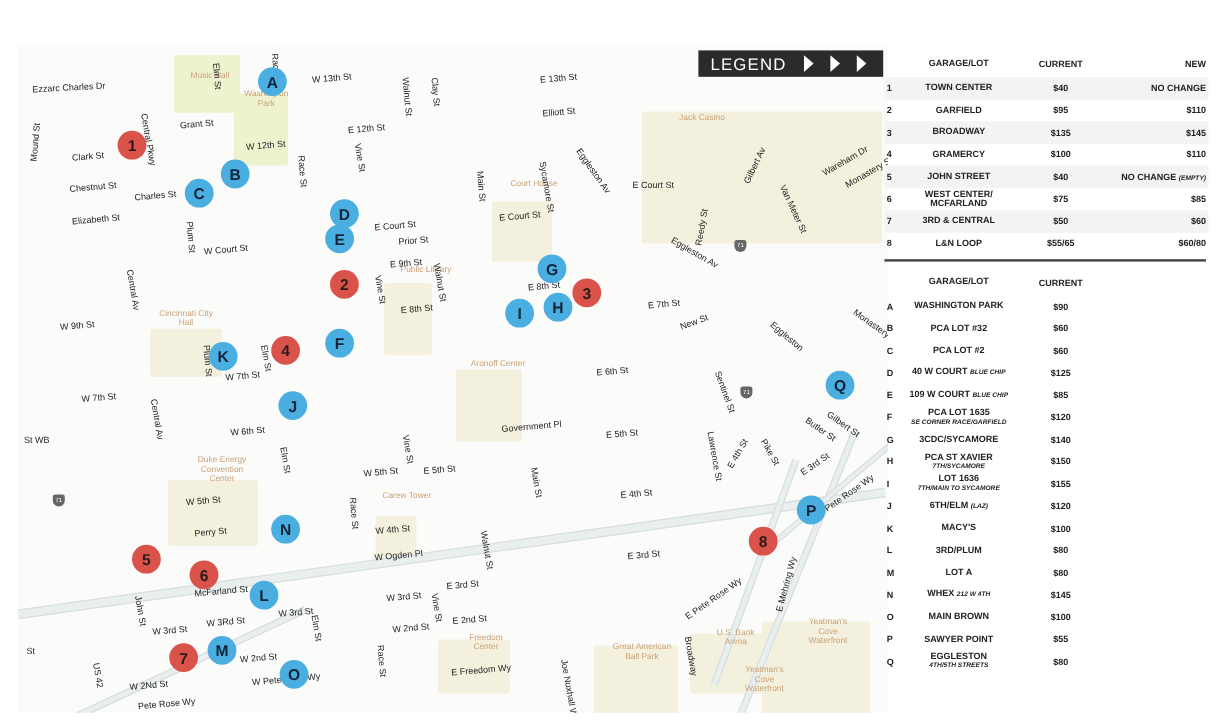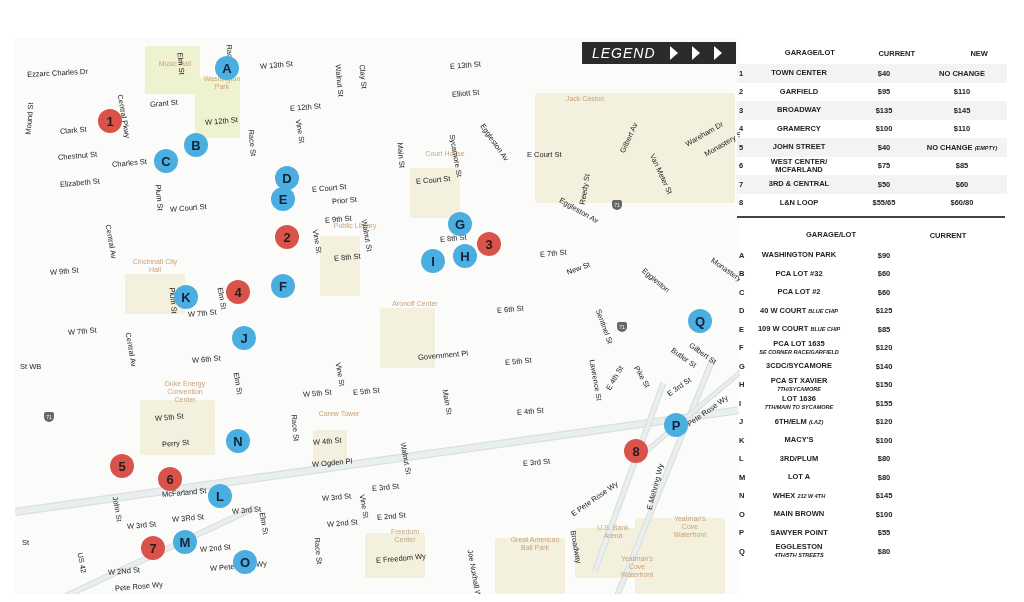--- a/index.html
+++ b/index.html
@@ -23,32 +23,32 @@
       cursor: pointer;
     }
     .marker.red { background: #d9534a; color: #2a1a1a; }
     .marker.blue { background: #4aaee0; color: #12243a; }
     .shield { position: absolute; width: 10px; height: 10px; background: #666; border-radius: 2px 2px 5px 5px; color: #fff; font-size: 5px; text-align: center; line-height: 10px; }
 
     #legend-banner {
       position: absolute; left: 582px; top: 42px; width: 154px; height: 22px;
       background: #2b2b2b; display: flex; align-items: center; padding-left: 10px;
     }
-    #legend-banner .title { color: #ffffff; font-style: italic; font-size: 14px; letter-spacing: 1px; }
+    #legend-banner .title { color: #ffffff; font-size: 14px; letter-spacing: 1px; }
     #legend-banner .tri { width: 0; height: 0; border-top: 7px solid transparent; border-bottom: 7px solid transparent; border-left: 8px solid #fff; margin-left: 14px; }
 
     #tables { position: absolute; left: 737px; top: 42px; width: 270px; }
     .tbl-head, .tbl-row { display: flex; align-items: center; font-size: 7.5px; font-weight: bold; color: #222; }
-    .tbl-head { height: 22px; gap: 32px; }
+    .tbl-head { height: 22px; }
     .tbl-row { min-height: 18.5px; }
     .tbl-row.shade { background: #f3f3f3; }
     .c-id { width: 12px; padding-left: 2px; }
     .c-name { width: 100px; text-align: center; line-height: 8px; }
     .c-cur { width: 70px; text-align: center; }
-    .c-new { width: 86px; text-align: center; }
+    .c-new { width: 86px; text-align: right; }
     .sub { display: block; font-style: italic; font-size: 5.5px; }
     .inline-sub { font-style: italic; font-size: 5.5px; }
     .divider { height: 2px; background: #444; margin: 4px 0 6px 0; width: 268px; }
   </style>
 </head>
 <body>
 
 <div id="map">
   <div id="map-layer">
       <div class="block park" style="left: 130px; top: 8px; width: 55px; height: 48px;"></div>

